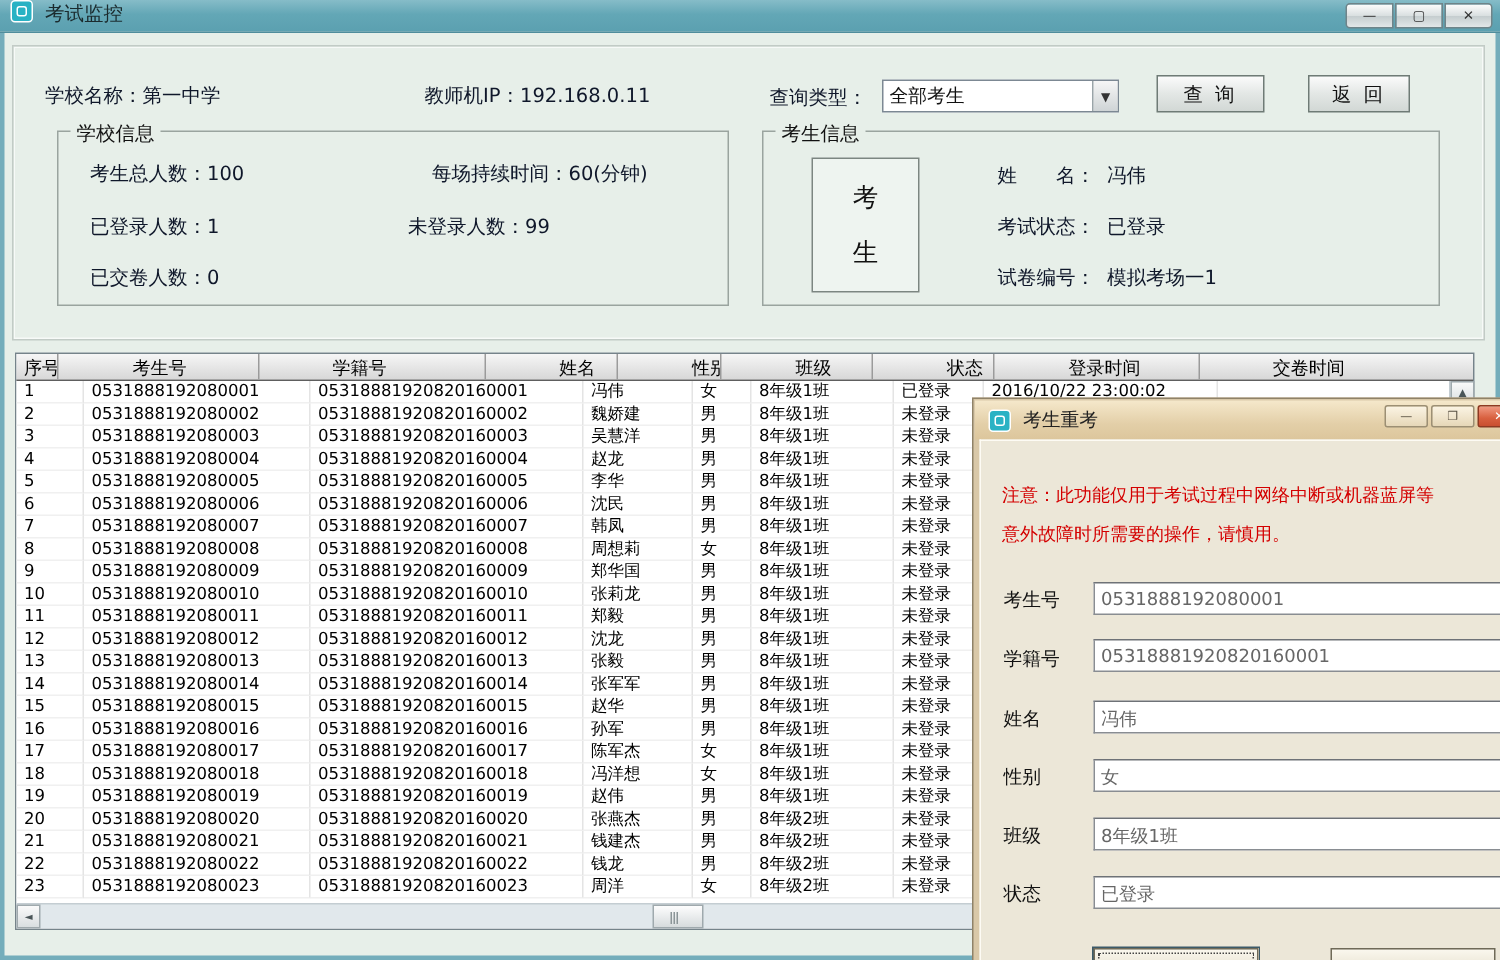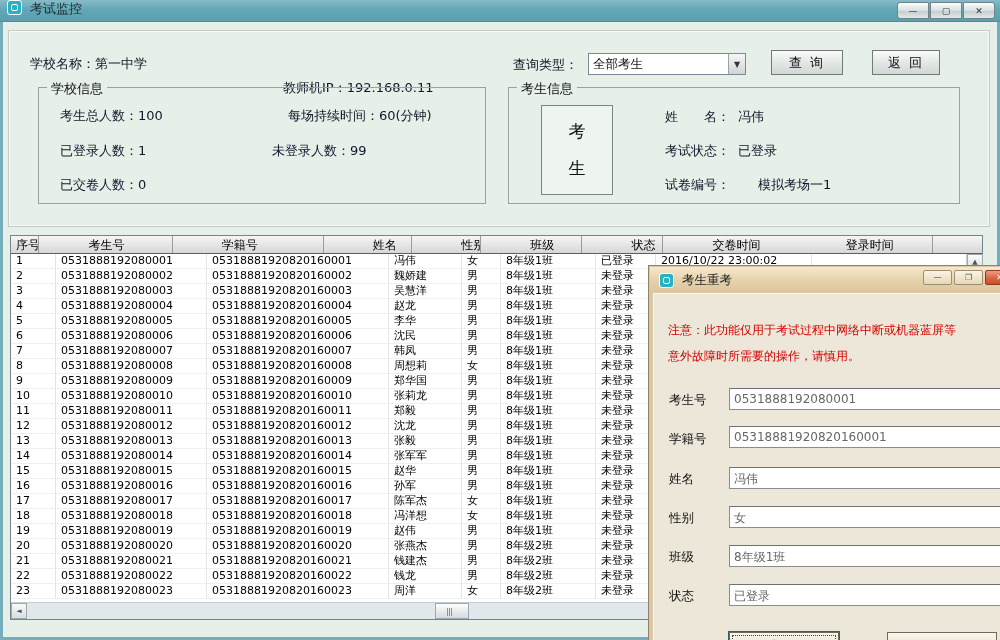--- a/index.html
+++ b/index.html
@@ -107,21 +107,21 @@
     <div class="winbtn first">—</div>
     <div class="winbtn">▢</div>
     <div class="winbtn last">✕</div>
   </div>
 </div>
 <div class="frame-edge"></div>
 
 <div class="top-panel"></div>
 
 <span class="lbl pos" style="left:30px; top:55px;"><span>学校名称：</span><span>第一中学</span></span>
-<span class="lbl pos" style="left:283px; top:55px;margin-top:24px;"><span>教师机IP：</span><span>192.168.0.11</span></span>
+<span class="lbl pos" style="left:283px; top:55px;"><span>教师机IP：</span><span>192.168.0.11</span></span>
 <span class="lbl pos" style="left:513px; top:56px;">查询类型：</span>
 
 <div class="combo">
   <span class="combo-text">全部考生</span>
   <span class="combo-btn">▼</span>
 </div>
 
 <div class="push-btn" style="left:771px; top:50px; width:72px;">查 询</div>
 <div class="push-btn" style="left:872px; top:50px; width:68px;">返 回</div>
 
@@ -136,33 +136,33 @@
 
 <div class="groupbox" style="left:508px; top:87px; width:452px; height:117px;">
   <span class="group-title">考生信息</span>
   <div class="photo-box">
     <span>考</span>
     <span>生</span>
   </div>
 </div>
 <span class="lbl pos" style="left:665px; top:108px;"><span>姓　　名：</span><span style="padding-left:8px;">冯伟</span></span>
 <span class="lbl pos" style="left:665px; top:142px;"><span>考试状态：</span><span style="padding-left:8px;">已登录</span></span>
-<span class="lbl pos" style="left:665px; top:176px;"><span>试卷编号：</span><span style="padding-left:8px;margin-left:20px;">模拟考场一1</span></span>
+<span class="lbl pos" style="left:665px; top:176px;"><span>试卷编号：</span><span style="padding-left:8px;">模拟考场一1</span></span>
 
 <div class="table-wrap">
   <div class="thead">
       <div class="thcell c0">序号</div>
       <div class="thcell c1">考生号</div>
       <div class="thcell c2">学籍号</div>
       <div class="thcell c3">姓名</div>
       <div class="thcell c4">性别</div>
       <div class="thcell c5">班级</div>
       <div class="thcell c6">状态</div>
+      <div class="thcell c7">登录时间</div>
       <div class="thcell c8">交卷时间</div>
-      <div class="thcell c7">登录时间</div>
       <div class="thcell thfill"></div>
     </div>
   <div class="tbody">
       <div class="trow">
         <div class="tcell c0">1</div>
         <div class="tcell c1">0531888192080001</div>
         <div class="tcell c2">05318881920820160001</div>
         <div class="tcell c3">冯伟</div>
         <div class="tcell c4">女</div>
         <div class="tcell c5">8年级1班</div>

